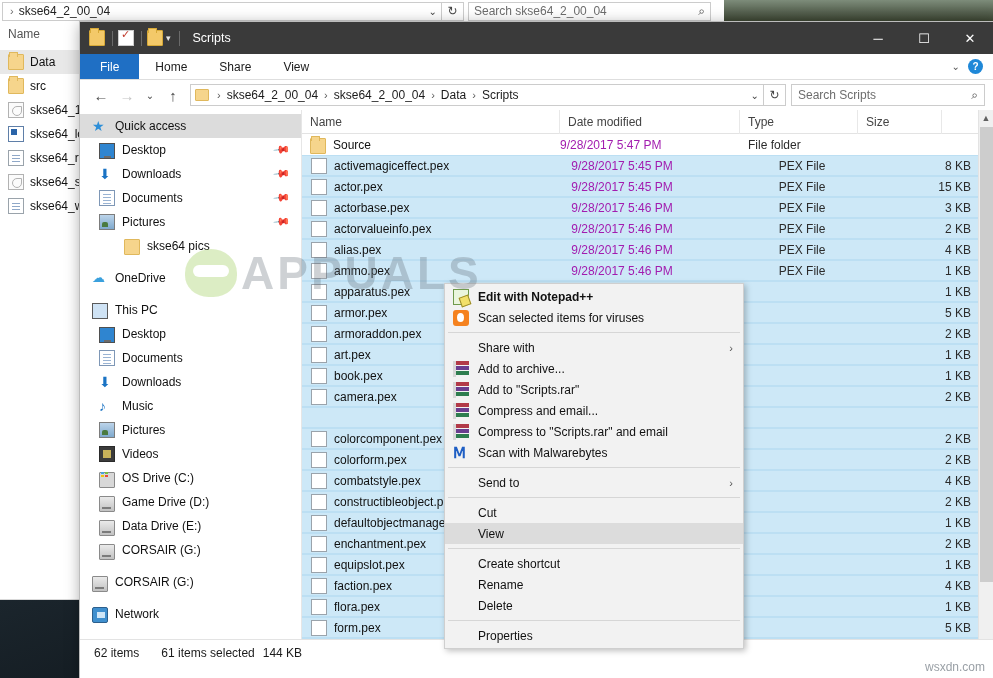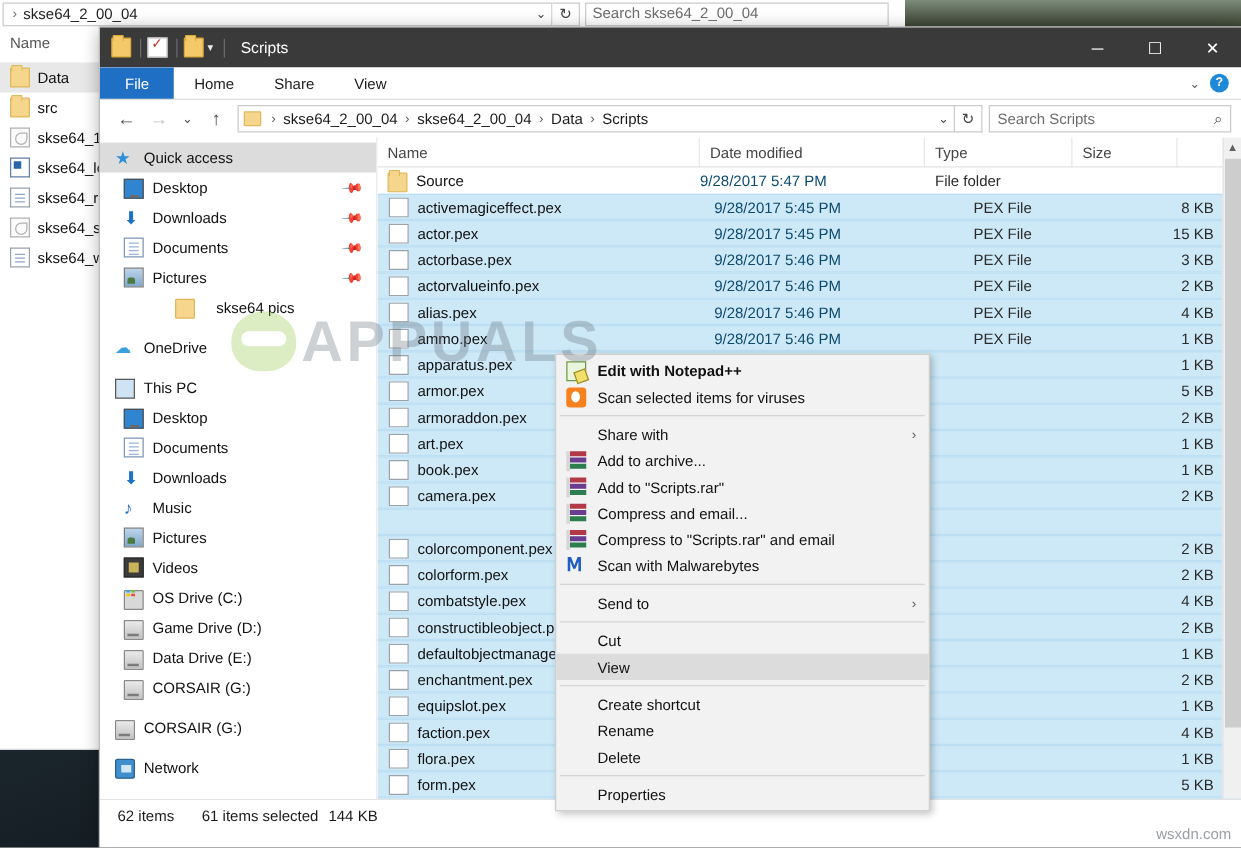--- a/index.html
+++ b/index.html
@@ -46,22 +46,22 @@
   .bg-crumb-box .txt { color: #222; }
   .bg-crumb-box .chev { margin-left: auto; color:#444; font-size:10px; }
   .bg-refresh {
     width: 22px; height: 19px; border: 1px solid #cccccc; border-left: 0;
     display: flex; align-items: center; justify-content: center;
     color: #444; font-size: 12px; background: #fff;
   }
   #bg-search {
     margin-left: 4px; width: 243px; height: 19px;
     border: 1px solid #cccccc; background: #fff;
-    display: flex; padding: 0 5px;
-    color: #6d6d6d; font-size: 12px; flex-direction: column;
+    display: flex; align-items: center; padding: 0 5px;
+    color: #6d6d6d; font-size: 12px;
   }
   #bg-search .mag { margin-left:auto; color:#555; font-size:12px; }
 
   #bg-col-name {
     position: absolute; left: 0; top: 27px; width: 100px; height: 20px;
     color: #555; font-size: 12px; padding-left: 8px;
   }
   #bg-list { position: absolute; left: 0; top: 50px; width: 90px; }
   .bg-row {
     height: 24px; display: flex; align-items: center;
@@ -168,21 +168,21 @@
     width: 222px; background:#ffffff; border-right: 1px solid #e6e6e6;
     padding-top: 4px; overflow: hidden; position: relative;
   }
   .nav-item {
     height: 24px; display:flex; align-items:center; font-size:12px; color:#111;
     padding-left: 12px; white-space: nowrap;
   }
   .nav-item.sel { background:#dcdcdc; }
   .nav-item.l1 { padding-left: 12px; }
   .nav-item.l2 { padding-left: 19px; }
-  .nav-item.l3 { padding-left: 60px; gap: 10px; }
+  .nav-item.l3 { padding-left: 44px; }
   .nav-item .nico { width:16px;height:16px;margin-right:7px;flex:0 0 16px;position:relative;}
   .nav-item .pin { margin-left:auto; margin-right:12px; color:#7a7a7a; font-size:11px; transform: rotate(40deg);}
   .nav-gap { height: 8px; }
 
   .i-star { color:#2e8fd8; font-size:14px; line-height:16px; }
   .i-monitor { width:15px;height:11px;background:#2f85d0;border:1px solid #4f4f4f; margin-top:2px;}
   .i-monitor::after{content:"";position:absolute;left:4px;top:12px;width:7px;height:2px;background:#6b6b6b;}
   .i-down { color:#1a73c4; font-size:14px; line-height:16px;}
   .i-docs { background:#fff;border:1px solid #7e97b6; }
   .i-docs::after{content:"";position:absolute;left:3px;top:3px;right:3px;height:1px;background:#9ab4d4;box-shadow:0 3px 0 #9ab4d4,0 6px 0 #9ab4d4, 0 9px 0 #9ab4d4;}
@@ -215,21 +215,21 @@
   }
   .fl-head { height:24px; display:flex;align-items:center; border-right:1px solid #e8e8e8; padding-left:8px; }
   .fl-head.size { justify-content:flex-start; }
   #sortcaret { position:absolute; left: 122px; top: -6px; color:#8a8a8a; font-size:11px; }
   .fl-row {
     height: 21px; display:flex; align-items:center; font-size:12px; color:#111;
     white-space:nowrap;
   }
   .fl-row.sel { background:#cde8f7; border-top:1px solid #bcdff3; border-bottom:1px solid #bcdff3;gap:40px; }
   .c-name { display:flex; align-items:center; padding-left:8px; overflow:hidden; }
-  .c-date { color:#0c4a6e; }
+  .c-date { color:#a21caf; }
   .c-type { color:#2b2b2b; padding-left:8px;}
   .c-size { text-align:right; padding-right:22px; color:#2b2b2b;}
   .fl-row .fico { width:16px;height:16px;flex:0 0 16px;margin-right:7px;position:relative;}
   .fico-folder{background:#f6d58c;border:1px solid #e0b85c;border-radius:1px;height:13px;margin-top:2px;}
   .fico-folder::before{content:"";position:absolute;left:0;top:-3px;width:7px;height:4px;background:#f6d58c;border:1px solid #e0b85c;border-bottom:0;border-radius:1px 1px 0 0;}
   .fico-pex{background:#ffffff;border:1px solid #9aa3ab;height:15px;width:13px;margin-left:1px;}
 
   #fl-scroll {
     position:absolute; right:0; top:0; width:15px; height:100%;
     background:#f0f0f0; border-left:1px solid #e3e3e3;

